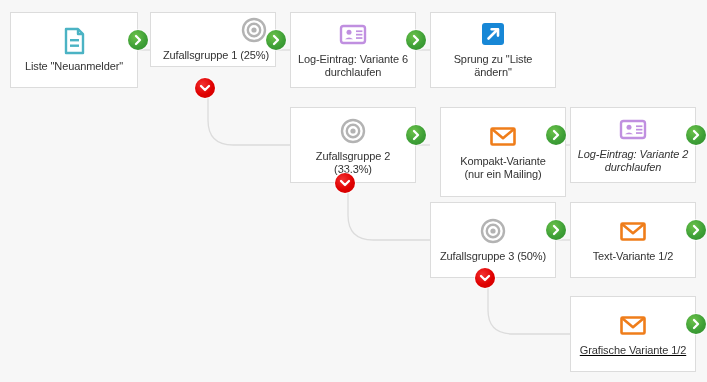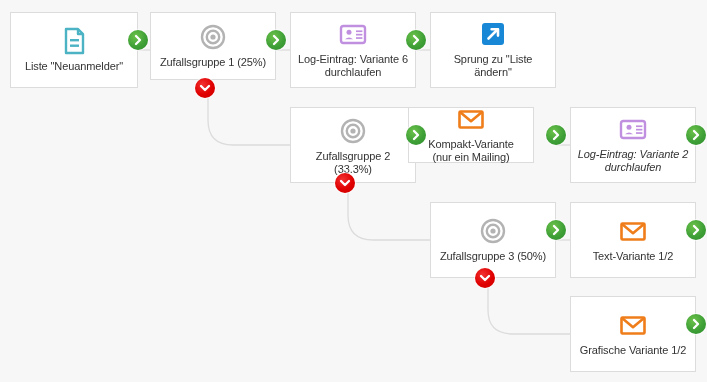--- a/index.html
+++ b/index.html
@@ -100,21 +100,21 @@
           <rect x="11" y="18.5" width="9" height="2.4" fill="#4bb3c4"></rect>
         </svg>
       </div>
       <div class="node-label">Liste "Neuanmelder"</div>
     </div>
     <div class="port port-green" style="left: 128px; top: 30px;">
       <svg width="12" height="12" viewBox="0 0 12 12">
         <path d="M4 2 L8 6 L4 10" fill="none" stroke="#ffffff" stroke-width="2.3" stroke-linecap="round" stroke-linejoin="round"></path>
       </svg>
     </div>
-    <div class="node" style="left: 150px; top: 12px; width: 126px; height: 68px;">
+    <div class="node" style="left: 150px; top: 12px; width: 126px; height: 55px; align-items: flex-end;">
       <div class="node-icon">
         <svg width="30" height="30" viewBox="0 0 30 30">
           <circle cx="15" cy="15" r="11" fill="none" stroke="#b3b3b3" stroke-width="2.4"></circle>
           <circle cx="15" cy="15" r="6.2" fill="none" stroke="#b3b3b3" stroke-width="2.4"></circle>
           <circle cx="15" cy="15" r="2.6" fill="#b3b3b3"></circle>
         </svg>
       </div>
       <div class="node-label">Zufallsgruppe 1 (25%)</div>
     </div>
     <div class="port port-green" style="left: 266px; top: 30px;">
@@ -169,21 +169,21 @@
     <div class="port port-green" style="left: 406px; top: 125px;">
       <svg width="12" height="12" viewBox="0 0 12 12">
         <path d="M4 2 L8 6 L4 10" fill="none" stroke="#ffffff" stroke-width="2.3" stroke-linecap="round" stroke-linejoin="round"></path>
       </svg>
     </div>
     <div class="port port-red" style="left: 335px; top: 173px;">
       <svg width="12" height="12" viewBox="0 0 12 12">
         <path d="M2 4 L6 8 L10 4" fill="none" stroke="#ffffff" stroke-width="2.3" stroke-linecap="round" stroke-linejoin="round"></path>
       </svg>
     </div>
-    <div class="node" style="left: 408px; top: 107px; width: 126px; height: 56px;">
+    <div class="node" style="left: 440px; top: 107px; width: 126px; height: 90px;">
       <div class="node-icon">
         <svg width="30" height="30" viewBox="0 0 30 30">
           <rect x="3.5" y="7.5" width="23" height="16" rx="1" fill="#ffffff" stroke="#ef7d1a" stroke-width="2.6"></rect>
           <path d="M4.6 8.6 L15 17.2 L25.4 8.6" fill="none" stroke="#ef7d1a" stroke-width="2.6" stroke-linecap="round" stroke-linejoin="round"></path>
         </svg>
       </div>
       <div class="node-label">Kompakt-Variante
 (nur ein Mailing)</div>
     </div>
     <div class="port port-green" style="left: 546px; top: 125px;">
@@ -237,21 +237,21 @@
           <path d="M4.6 8.6 L15 17.2 L25.4 8.6" fill="none" stroke="#ef7d1a" stroke-width="2.6" stroke-linecap="round" stroke-linejoin="round"></path>
         </svg>
       </div>
       <div class="node-label">Text-Variante 1/2</div>
     </div>
     <div class="port port-green" style="left: 686px; top: 220px;">
       <svg width="12" height="12" viewBox="0 0 12 12">
         <path d="M4 2 L8 6 L4 10" fill="none" stroke="#ffffff" stroke-width="2.3" stroke-linecap="round" stroke-linejoin="round"></path>
       </svg>
     </div>
-    <div class="node" style="left: 570px; top: 296px; width: 126px; height: 76px;">
+    <div class="node" style="left: 570px; top: 296px; width: 126px; height: 76px; text-decoration: underline;">
       <div class="node-icon">
         <svg width="30" height="30" viewBox="0 0 30 30">
           <rect x="3.5" y="7.5" width="23" height="16" rx="1" fill="#ffffff" stroke="#ef7d1a" stroke-width="2.6"></rect>
           <path d="M4.6 8.6 L15 17.2 L25.4 8.6" fill="none" stroke="#ef7d1a" stroke-width="2.6" stroke-linecap="round" stroke-linejoin="round"></path>
         </svg>
       </div>
       <div class="node-label">Grafische Variante 1/2</div>
     </div>
     <div class="port port-green" style="left: 686px; top: 314px;">
       <svg width="12" height="12" viewBox="0 0 12 12">

